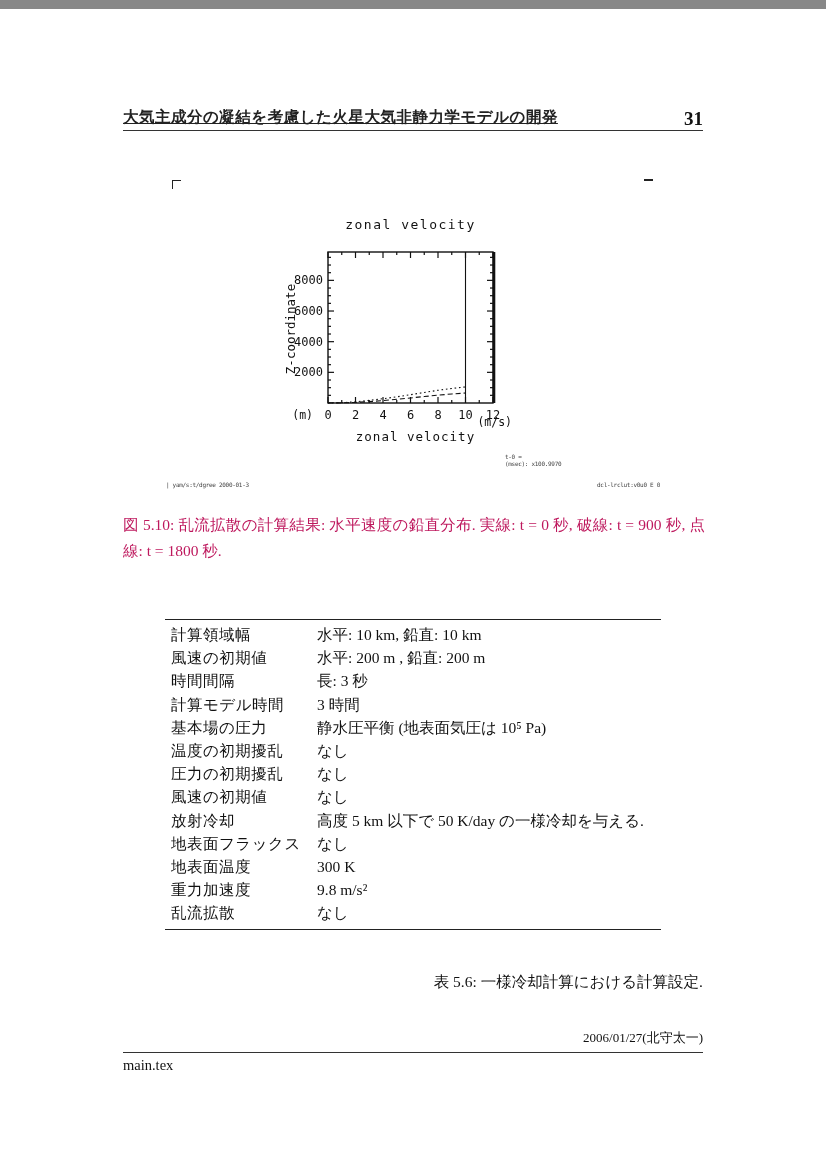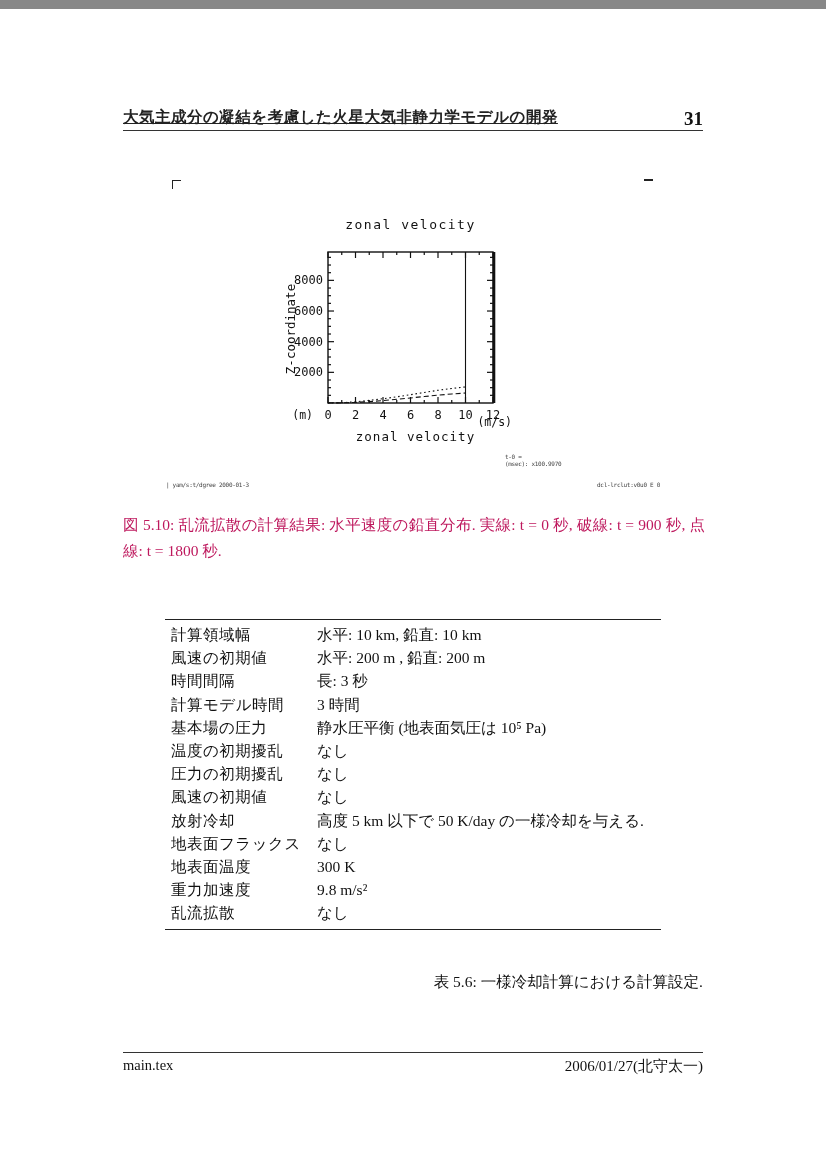--- a/index.html
+++ b/index.html
@@ -42,21 +42,21 @@
   .trow{ display:flex; line-height:23.2px; }
   .tlabel{ width:146px; padding-left:6px; flex:none; letter-spacing:0.5px; }
   .tvalue{ flex:1; }
   .table-caption{
     position:absolute; left:123px; top:963px; width:580px; text-align:right;
     font-size:15.5px; color:#111;
   }
   
   .ftr-rule{ position:absolute; left:123px; top:1043px; width:580px; height:1px; background:#333; }
   .ftr-left{ position:absolute; left:123px; top:1048px; font-size:14.5px; }
-  .ftr-right{ position:absolute; right:123px; top:1048px; font-size:15px; }
+  .ftr-right{ position:absolute; right:123px; top:1020px; font-size:13px; }
 </style>
 </head>
 <body>
 
 <div class="page">
 
   <div class="hdr-title">大気主成分の凝結を考慮した火星大気非静力学モデルの開発</div>
   <div class="hdr-page">31</div>
   <div class="hdr-rule"></div>
 

